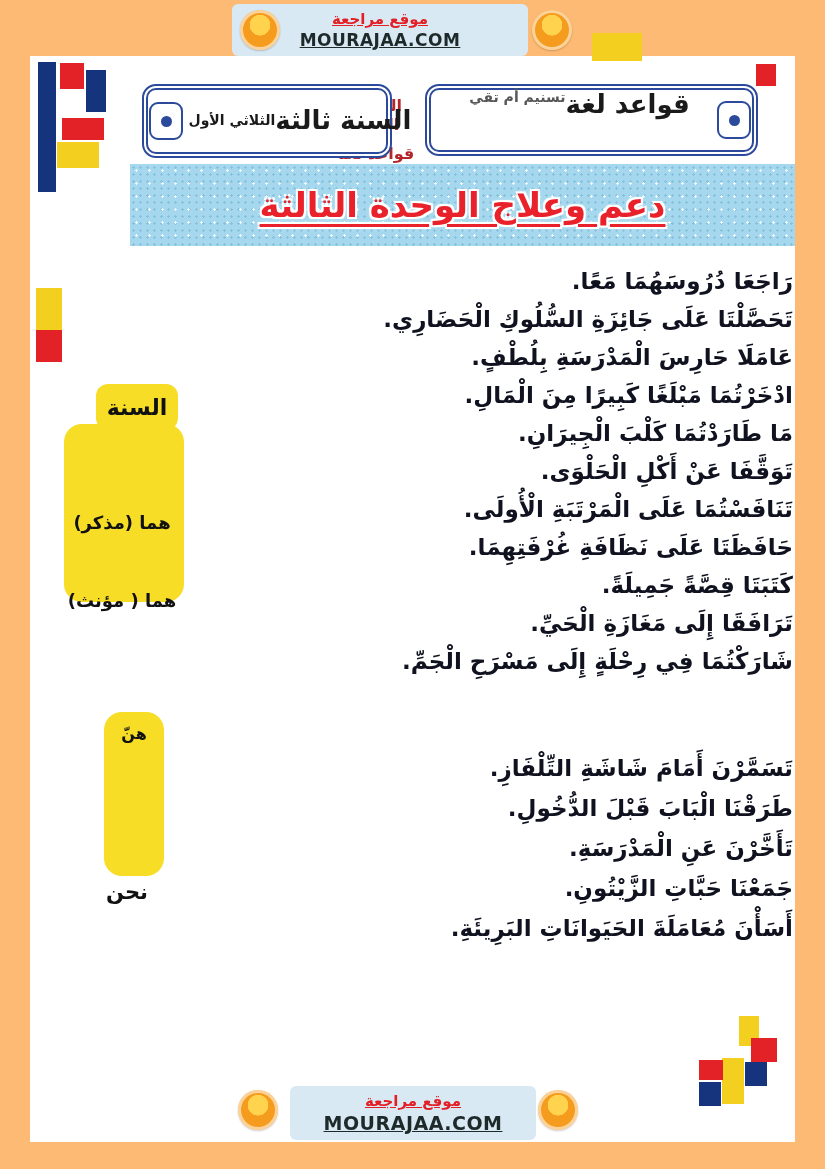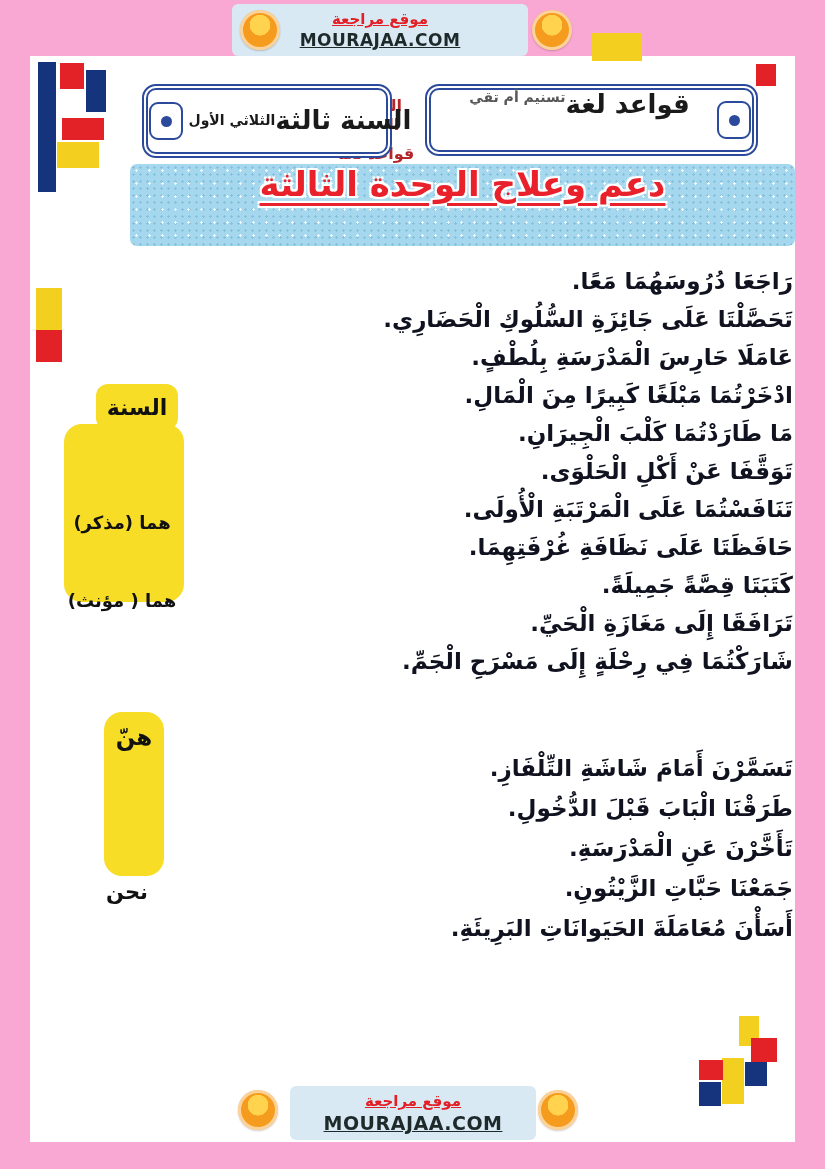--- a/index.html
+++ b/index.html
@@ -1,17 +1,17 @@
 <!DOCTYPE html>
 <html lang="ar"><head>
 <meta charset="utf-8">
 <style>
   * { margin:0; padding:0; box-sizing:border-box; }
   body { font-family:"DejaVu Sans", sans-serif; }
-  .canvas { position:relative; width:825px; height:1169px; background:#f9a8d4; overflow:hidden; }
+  .canvas { position:relative; width:825px; height:1169px; background:#fdba74; overflow:hidden; }
   .page { position:absolute; left:30px; top:56px; width:765px; height:1086px; background:#ffffff; }
 
   
   .banner-box { position:absolute; background:#d8e9f4; border-radius:6px;
     display:flex; flex-direction:column; align-items:center; justify-content:center; gap:2px; }
   .top-banner { left:232px; top:4px; width:296px; height:52px; }
   .bottom-banner { left:290px; top:1086px; width:246px; height:54px; }
   .site-ar { color:#e31e24; font-size:15px; font-weight:bold; text-decoration:underline; direction:rtl; }
   .site-en { color:#1e2a2a; font-size:17px; font-weight:bold; text-decoration:underline; letter-spacing:.5px; }
   .logo { position:absolute; width:40px; height:40px; border-radius:50%;
@@ -35,21 +35,21 @@
   .center-block { position:absolute; left:326px; top:96px; width:100px; text-align:center; direction:rtl; }
   .center-block .c-line { color:#b5262b; font-size:16px; font-weight:bold; line-height:1.2; }
   .center-block .c-line + .c-line { margin-top:10px; }
 
   
   .title-banner { position:absolute; left:130px; top:164px; width:665px; height:82px;
     background-color:#a5d8ee;
     background-image:radial-gradient(rgba(255,255,255,.85) 1.2px, transparent 1.4px),
                      radial-gradient(rgba(110,175,205,.55) 1px, transparent 1.2px);
     background-size:13px 13px, 7px 7px;
-    display:flex; align-items:flex-start; justify-content:center;border-radius:7px; }
+    display:flex; align-items:center; justify-content:center; }
   .title-text { color:#e8212b; font-size:34px; font-weight:bold; direction:rtl; white-space:nowrap;
     text-decoration:underline; text-underline-offset:7px;
     text-shadow:-2px -2px 0 #fff, 2px -2px 0 #fff, -2px 2px 0 #fff, 2px 2px 0 #fff, 0 0 5px #fff; }
 
   
   .sentences { position:absolute; right:32px; width:610px; direction:rtl; text-align:right;
     color:#10131f; font-weight:bold; }
   .sentences-a { top:262px; }
   .sentences-b { top:748px; }
   .sentence { font-size:23px; line-height:38px; white-space:nowrap; }
@@ -58,21 +58,21 @@
   
   .yellow { background:#f7dd25; }
   .label-antuma { position:absolute; left:96px; top:384px; width:82px; height:46px; border-radius:12px;
     display:flex; align-items:center; justify-content:center; font-size:22px; font-weight:bold; color:#111; direction:rtl; }
   .label-huma-box { position:absolute; left:64px; top:424px; width:120px; height:178px; border-radius:18px; }
   .huma-item { position:absolute; right:4px; width:116px; font-size:18px; font-weight:bold; color:#111;
     direction:rtl; text-align:center; white-space:nowrap;margin-top:44px; }
   .huma-m { top:44px; } .huma-f { top:122px; }
   .label-hunna-bar { position:absolute; left:104px; top:712px; width:60px; height:164px; border-radius:18px; }
   .hunna-text { position:absolute; top:12px; left:0; width:100%; text-align:center;
-    font-size:23px; font-weight:bold; color:#111; direction:rtl; }
+    font-size:16px; font-weight:bold; color:#111; direction:rtl; }
   .nahnu-text { position:absolute; left:106px; top:880px; font-size:21px; font-weight:bold; color:#111; direction:rtl; }
 
   
   .deco { position:absolute; }
   .c-navy { background:#16337e; } .c-red { background:#e32228; } .c-yel { background:#f3cf1f; }
 </style>
 </head>
 <body>
 
 <div class="canvas">

